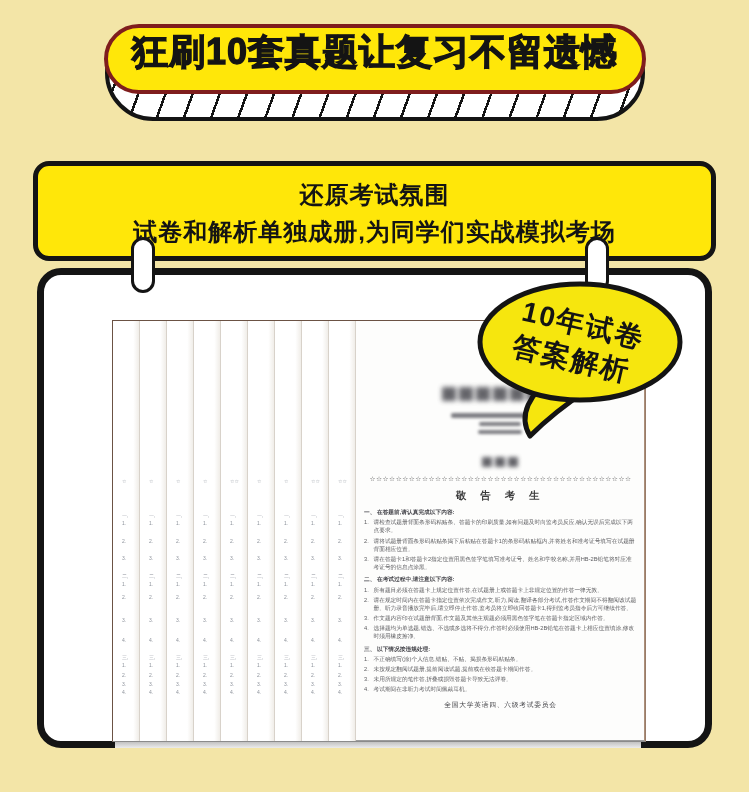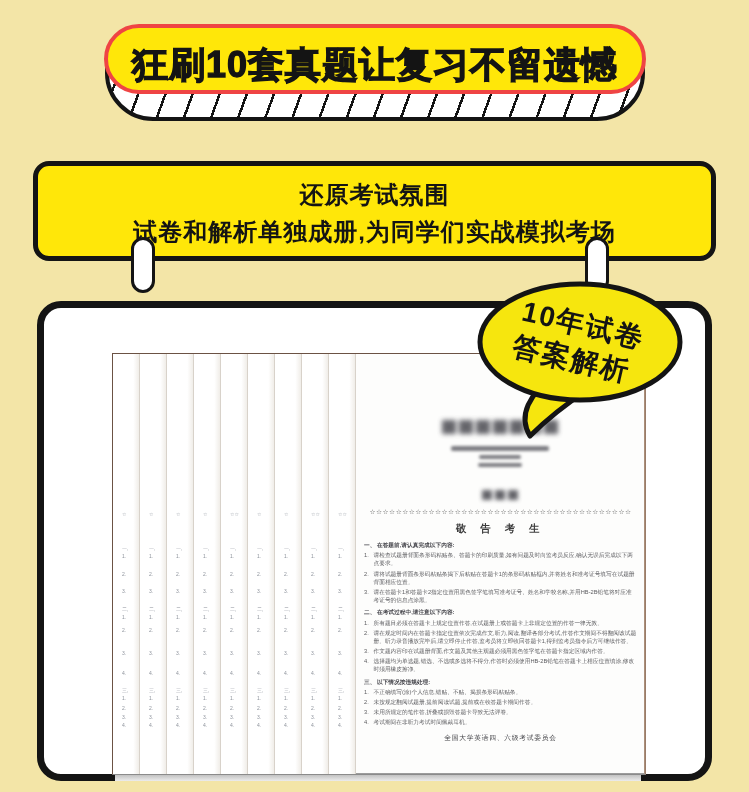--- a/index.html
+++ b/index.html
@@ -4,40 +4,40 @@
 <style>
   html,body{margin:0;padding:0;}
   .stage{position:relative;width:749px;height:792px;background:#f3e5a7;overflow:hidden;
          font-family:"Liberation Sans", sans-serif;color:#141414;}
 
   
   .banner{position:absolute;left:105px;top:25px;width:540px;height:96px;}
   .banner-base{position:absolute;inset:0;border:4px solid #141414;border-radius:48px;
       background:repeating-linear-gradient(110deg,#ffffff 0 23px,#141414 23px 25.5px);}
   .banner-face{position:absolute;left:-1px;top:-1px;width:534px;height:62px;
-      background:#ffe709;border:4px solid #ef4444;border-radius:44px;
-      display:flex;align-items:flex-end;justify-content:center;}
+      background:#ffe709;border:4px solid #7f1d1d;border-radius:44px;
+      display:flex;align-items:flex-start;justify-content:center;}
   .banner-face span{font-size:36px;font-weight:900;letter-spacing:1px;
       -webkit-text-stroke:1.3px #141414;white-space:nowrap;}
 
   
   .subtitle-card{position:absolute;left:33px;top:161px;width:673px;height:80px;
       background:#ffe709;border:5px solid #141414;border-radius:16px;
       text-align:center;padding-top:10px;}
   .subtitle-card .l{font-size:24px;font-weight:bold;line-height:37px;letter-spacing:1px;}
 
   
   .ring{position:absolute;width:18px;height:50px;background:#fff;border:3px solid #141414;
       border-radius:12px;z-index:6;}
   .ring-left{left:131px;top:237px;}
   .ring-right{left:585px;top:237px;}
 
   
   .frame{position:absolute;left:37px;top:268px;width:661px;height:466px;
-      background:#ffffff;border:7px solid #141414;border-radius:24px;z-index:2;margin-top:33px;}
+      background:#ffffff;border:7px solid #141414;border-radius:24px;z-index:2;}
 
   
   .stack{position:absolute;left:68px;top:45px;width:532px;height:420px;background:#fcfcfb;
       border:1px solid #6b5244;border-right-color:#9a7c69;border-bottom-color:#8b8b8b;}
   .stack::after{content:"";position:absolute;left:2px;right:4px;bottom:-7px;height:6px;
       background:linear-gradient(#c2c2c2,#ececec);}
   .slivers{position:absolute;left:0;top:0;bottom:0;width:243px;display:flex;}
   .sliver{position:relative;flex:1 1 0;border-right:1px solid #d8d2ca;
       background:linear-gradient(90deg,#ffffff 0 78%,#f0ede8);}
   .frag{position:absolute;left:9px;font-size:10px;color:#8d929b;line-height:1;

